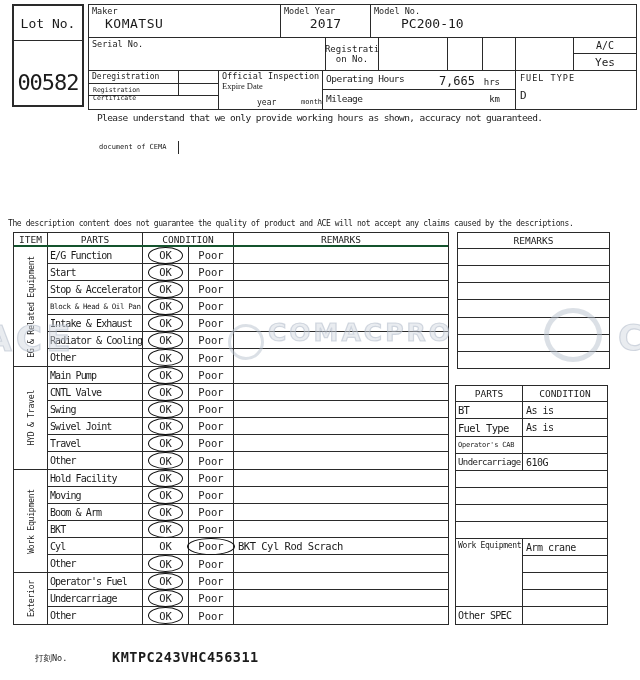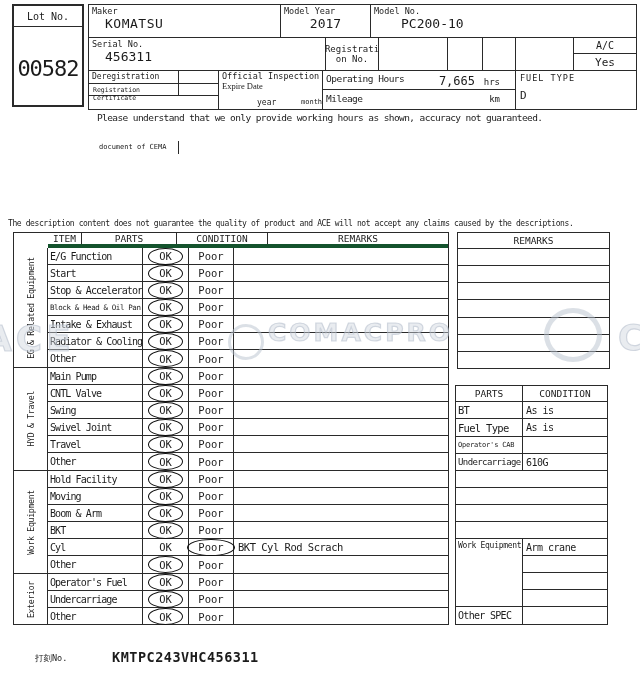--- a/index.html
+++ b/index.html
@@ -6,37 +6,37 @@
   html,body { width:640px; height:680px; }
   body {
     position:relative; background:#ffffff; overflow:hidden;
     font-family:"DejaVu Sans Mono","Liberation Mono",monospace;
     color:#1b1b1b;
   }
   .abs { position:absolute; }
 
   
   #lot-box { left:12px; top:4px; width:72px; height:103px; border:2px solid #2a2a2a; }
-  #lot-title { height:21px; border-bottom:1.5px solid #2a2a2a; display:flex; align-items:center; justify-content:center; font-size:10px; }
+  #lot-title { height:35px; border-bottom:1.5px solid #2a2a2a; display:flex; align-items:center; justify-content:center; font-size:13px; }
   #lot-value { height:82px; display:flex; align-items:center; justify-content:center; font-size:22px; letter-spacing:-1px; }
 
   
   #header-table { left:88px; top:4px; width:549px; height:106px; border:1.5px solid #2a2a2a; }
   #header-table .cell { position:absolute; border-color:#2a2a2a; }
   .br { border-right:1px solid #2a2a2a; } .bb { border-bottom:1px solid #2a2a2a; }
   .lab { font-size:8.5px; padding:1px 0 0 3px; display:block; }
   .val { font-size:13px; display:block; }
 
   
   #notice { left:97px; top:112px; font-size:9.5px; letter-spacing:-0.6px; white-space:nowrap; }
   #disclaimer { left:8px; top:219px; font-size:8px; letter-spacing:-0.4px; white-space:nowrap; }
 
   
   #main-table { left:13px; top:232px; width:436px; height:393px; border:1.5px solid #2a2a2a; display:flex; flex-direction:column; }
-  #mt-header { height:16px; display:flex; border-bottom:4px solid #14532d; font-size:9.5px;margin-left:34px; }
+  #mt-header { height:16px; display:flex; border-bottom:2px solid #14532d; font-size:9.5px; }
   #mt-header div { display:flex; align-items:center; justify-content:center; }
   .w-item { width:34px; } .w-part { width:95px; } .w-cond { width:91px; } .w-rem { flex:1; }
   .group { display:flex; border-bottom:1px solid #2a2a2a;text-align:right; }
   .group:last-child { border-bottom:none; }
   .item-cell { width:34px; border-right:1px solid #2a2a2a; display:flex; align-items:center; justify-content:center; }
   .vlabel { writing-mode:vertical-rl; transform:rotate(180deg); font-size:8.2px; letter-spacing:-0.3px; white-space:nowrap; }
   .rows { flex:1; display:flex; flex-direction:column; }
   .irow { height:17px; display:flex; border-bottom:1px solid #2a2a2a; align-items:stretch; }
   .rows .irow:last-child { border-bottom:none; }
   .c-part { width:95px; border-right:1px solid #2a2a2a; display:flex; align-items:center; padding-left:2px; font-size:10px; letter-spacing:-0.9px; white-space:nowrap; overflow:hidden; }
@@ -101,21 +101,20 @@
     <span class="lab">Model Year</span>
     <span class="val" style="text-align:center;">2017</span>
   </div>
   <div class="cell bb" style="left:282px;top:0;width:265px;height:33px;">
     <span class="lab">Model No.</span>
     <span class="val" style="padding-left:30px;">PC200-10</span>
   </div>
 
   <div class="cell br bb" style="left:0;top:33px;width:237px;height:33px;">
     <span class="lab">Serial No.</span>
-    <span class="val" style="padding-left:16px;">456311</span>
   </div>
   <div class="cell br bb" style="left:237px;top:33px;width:53px;height:33px;display:flex;flex-direction:column;align-items:center;justify-content:center;font-size:9px;line-height:10px;">
     <span>Registrati</span>
     <span>on No.</span>
   </div>
   <div class="cell br bb" style="left:290px;top:33px;width:69px;height:33px;"></div>
   <div class="cell br bb" style="left:359px;top:33px;width:35px;height:33px;"></div>
   <div class="cell br bb" style="left:394px;top:33px;width:33px;height:33px;"></div>
   <div class="cell br bb" style="left:427px;top:33px;width:58px;height:33px;"></div>
   <div class="cell bb" style="left:485px;top:33px;width:62px;height:16px;display:flex;align-items:center;justify-content:center;font-size:10px;">

